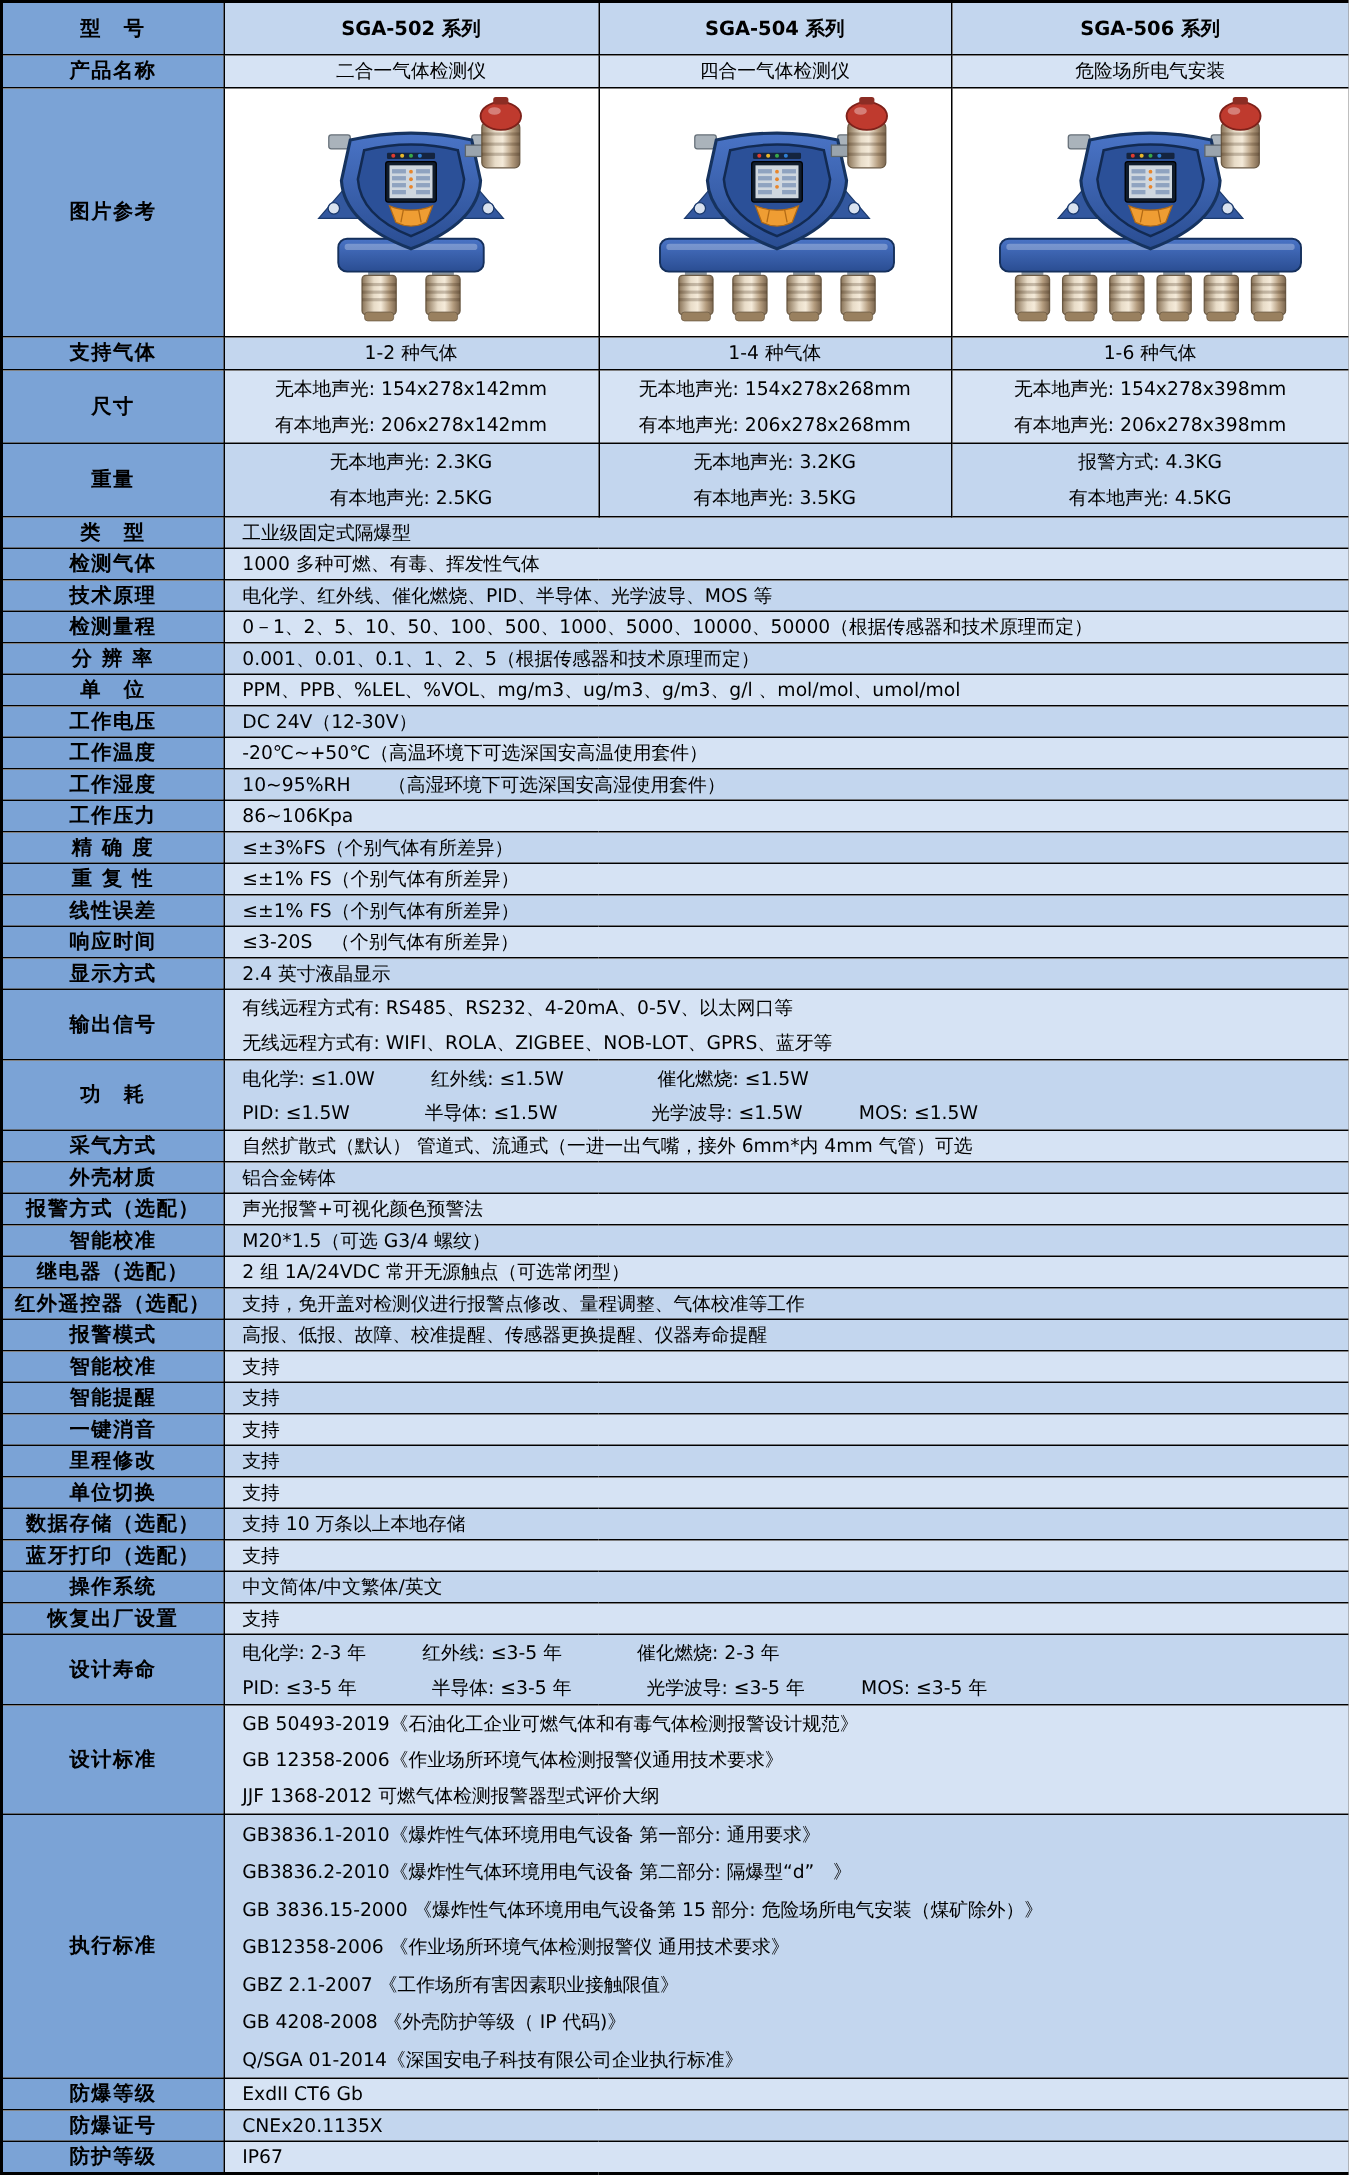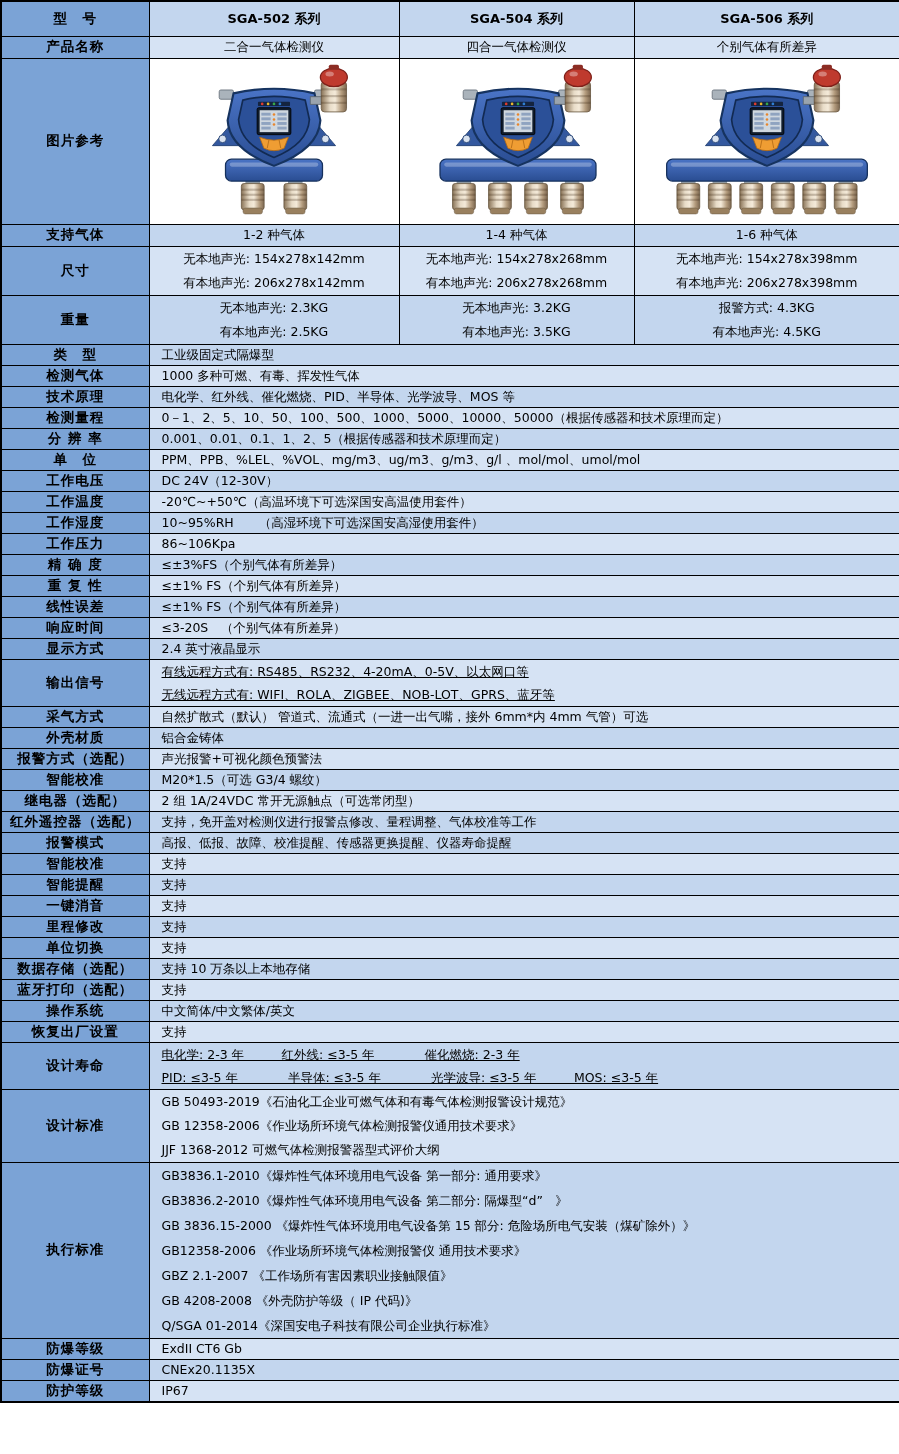--- a/index.html
+++ b/index.html
@@ -21,21 +21,21 @@
   }
   tr.rowA td.val{background:var(--val-a);}
   tr.rowB td.val{background:var(--val-b);}
   td.val{font-size:12.5px;vertical-align:middle;padding:0 16px 0 12px;}
   td.val.c{text-align:center;padding:0 2px;}
   td.val.bold{font-weight:bold;font-size:13px;}
   .vline{line-height:22px;white-space:pre-wrap;}
   tr.h23{height:35px;} tr.h22{height:22px;padding-left:36px;} tr.h49{height:49px;}
   tr.h49 .vline{line-height:24px;}
   tr.lines-1{height:20px;} tr.lines-1 .vline{line-height:20px;}
-  tr.lines-2{height:46px;} tr.lines-2 .vline{line-height:23px;text-decoration:underline;}
+  tr.lines-2{height:46px;} tr.lines-2 .vline{line-height:23px;}
   tr.lines-3{height:72px;} tr.lines-3 .vline{line-height:24px;}
   tr.lines-7{height:176px;} tr.lines-7 .vline{line-height:25px;}
   tr.imgrow td{height:165px;}
   td.imgcell{background:var(--img-bg);text-align:center;vertical-align:middle;padding:0;}
   td.imgcell svg{display:inline-block;vertical-align:middle;}
 </style>
 </head>
 <body>
 
 <table>
@@ -49,21 +49,21 @@
     <tr class="h23 rowA">
       <td class="lbl">型　号</td>
       <td class="val c bold">SGA-502 系列</td>
       <td class="val c bold">SGA-504 系列</td>
       <td class="val c bold">SGA-506 系列</td>
     </tr>
     <tr class="h22 rowB">
       <td class="lbl">产品名称</td>
       <td class="val c">二合一气体检测仪</td>
       <td class="val c">四合一气体检测仪</td>
-      <td class="val c">个别气体有所差异</td>
+      <td class="val c">危险场所电气安装</td>
     </tr>
     <tr class="imgrow">
       <td class="lbl">图片参考</td>
       <td class="imgcell"><span id="dev0"><svg width="236" height="156" viewBox="0 0 250 185" xmlns="http://www.w3.org/2000/svg">
     <defs>
       <linearGradient id="gSens0" x1="0" y1="0" x2="1" y2="0">
         <stop offset="0" stop-color="#8a7458"></stop>
                   <stop offset="0.35" stop-color="#e8dcc8"></stop>
         <stop offset="0.55" stop-color="#f4ead9"></stop>
                   <stop offset="0.8" stop-color="#b49c7e"></stop>
@@ -429,20 +429,27 @@
           <div class="vline">2.4 英寸液晶显示</div>
         </td>
       </tr>
       <tr class="rowB lines-2">
         <td class="lbl">输出信号</td>
         <td class="val" colspan="3">
           <div class="vline">有线远程方式有: RS485、RS232、4-20mA、0-5V、以太网口等</div>
           <div class="vline">无线远程方式有: WIFI、ROLA、ZIGBEE、NOB-LOT、GPRS、蓝牙等</div>
         </td>
       </tr>
+      <tr class="rowA lines-2">
+        <td class="lbl">功　耗</td>
+        <td class="val" colspan="3">
+          <div class="vline">电化学: ≤1.0W　　　红外线: ≤1.5W　　　　　催化燃烧: ≤1.5W</div>
+          <div class="vline">PID: ≤1.5W　　　　半导体: ≤1.5W　　　　　光学波导: ≤1.5W　　　MOS: ≤1.5W</div>
+        </td>
+      </tr>
       <tr class="rowB lines-1">
         <td class="lbl">采气方式</td>
         <td class="val" colspan="3">
           <div class="vline">自然扩散式（默认） 管道式、流通式（一进一出气嘴，接外 6mm*内 4mm 气管）可选</div>
         </td>
       </tr>
       <tr class="rowA lines-1">
         <td class="lbl">外壳材质</td>
         <td class="val" colspan="3">
           <div class="vline">铝合金铸体</div>

